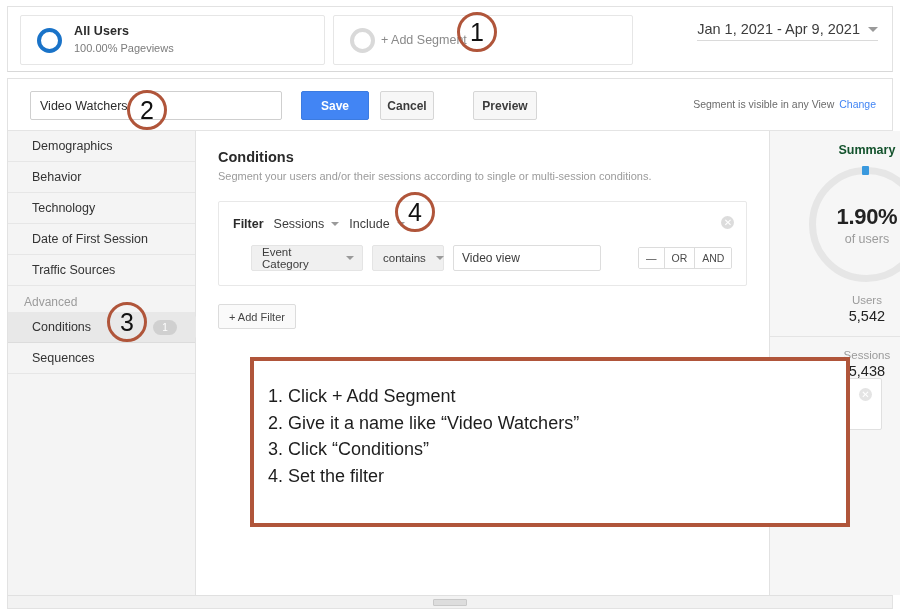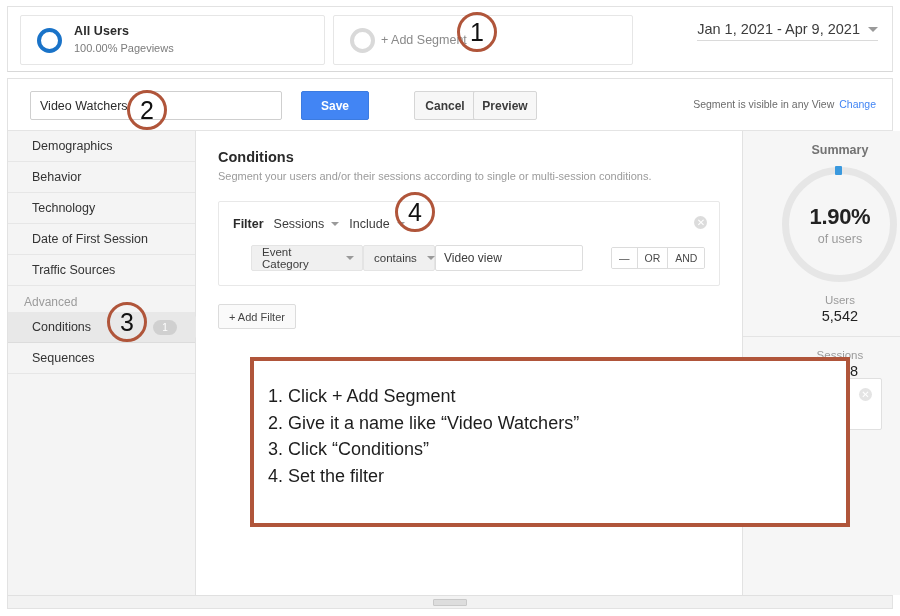--- a/index.html
+++ b/index.html
@@ -75,21 +75,21 @@
   }
   .btn {
     position: absolute; top: 12px; height: 29px;
     border: 1px solid #d6d6d6; border-radius: 2px;
     background: #f7f7f7; color: #3c3c3c;
     font-size: 12px; font-weight: bold;
     display: flex; align-items: center; justify-content: center;
     cursor: pointer; font-family: "Liberation Sans", sans-serif;
   }
   .btn.save { left: 293px; width: 68px; background: #4285f4; border-color: #3c7be0; color: #fff; }
-  .btn.cancel { left: 372px; width: 62px; margin-left: 34px; }
+  .btn.cancel { left: 372px; width: 54px; }
   .btn.preview { left: 465px; width: 64px; }
   .visibility {
     position: absolute; right: 16px; top: 19px;
     font-size: 10.5px; color: #6b6b6b;
   }
   .visibility .chg { color: #4285f4; margin-left: 5px; cursor: pointer; }
 
   
   .bbody { position: absolute; left:0; right:0; top:52px; bottom:13px; display:flex; }
   .bsidebar {
@@ -139,21 +139,21 @@
     display:flex; align-items:center; gap:7px;
     font-size: 12.5px; color: #3c3c3c; cursor:pointer;
   }
   .caret-s { width:0;height:0;border-left:4px solid transparent;border-right:4px solid transparent;border-top:4px solid #9a9a9a; }
   .close-x {
     position:absolute; right: 12px; top: 14px;
     width: 13px; height: 13px; border-radius:50%;
     background:#dcdcdc; color:#fff; font-size:10px; line-height:13px;
     text-align:center; cursor:pointer;
   }
-  .filter-row2 { display:flex; align-items:center; margin-top: 11px; padding-left: 18px; }
+  .filter-row2 { display:flex; align-items:center; gap:9px; margin-top: 11px; padding-left: 18px; }
   .drop {
     height: 26px; background:#f0f0f0; border:1px solid #e4e4e4; border-radius:2px;
     display:flex; align-items:center; gap:10px; padding: 0 8px 0 10px;
     font-size: 11.5px; color:#3c3c3c; cursor:pointer;
   }
   .drop.d1 { width: 112px; justify-content: space-between; }
   .drop.d2 { width: 72px; justify-content: space-between; }
   .val-input {
     height: 26px; width: 148px; border:1px solid #dddddd; border-radius:2px;
     background:#fff; font-size:12px; color:#3c3c3c; padding:0 8px;
@@ -170,21 +170,21 @@
     margin-top: 18px; display:inline-flex; align-items:center;
     height: 25px; padding: 0 10px; border:1px solid #dcdcdc; border-radius:2px;
     background:#fafafa; font-size:11px; color:#454545; cursor:pointer;
   }
 
   .bsum {
     width: 194px; flex: 0 0 auto; background:#f6f6f6;
     border-left:1px solid #e2e2e2; position:relative;
     display:flex; flex-direction:column; align-items:center; padding-top: 12px;
   }
-  .sum-title { font-size: 12.5px; font-weight:bold; color:#737373; }
+  .sum-title { font-size: 12.5px; font-weight:bold; color:#14532d; }
   .donut { position:relative; width: 115px; height: 115px; margin-top: 10px; }
   .donut .ringbg {
     position:absolute; inset:0; border-radius:50%;
     border: 7px solid #e6e6e6;
   }
   .donut .seg {
     position:absolute; left: 53px; top: -1px; width: 7px; height: 9px;
     background: #3a99de; border-radius: 1px;
   }
   .donut .dcenter {

